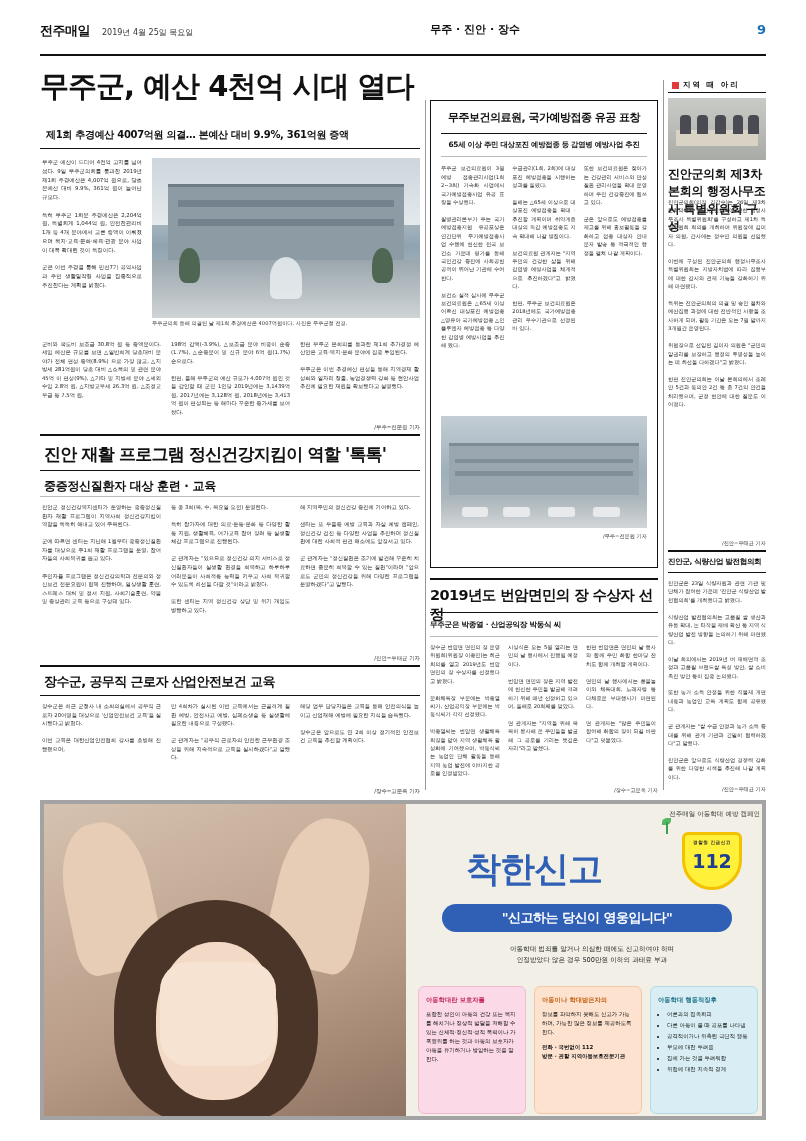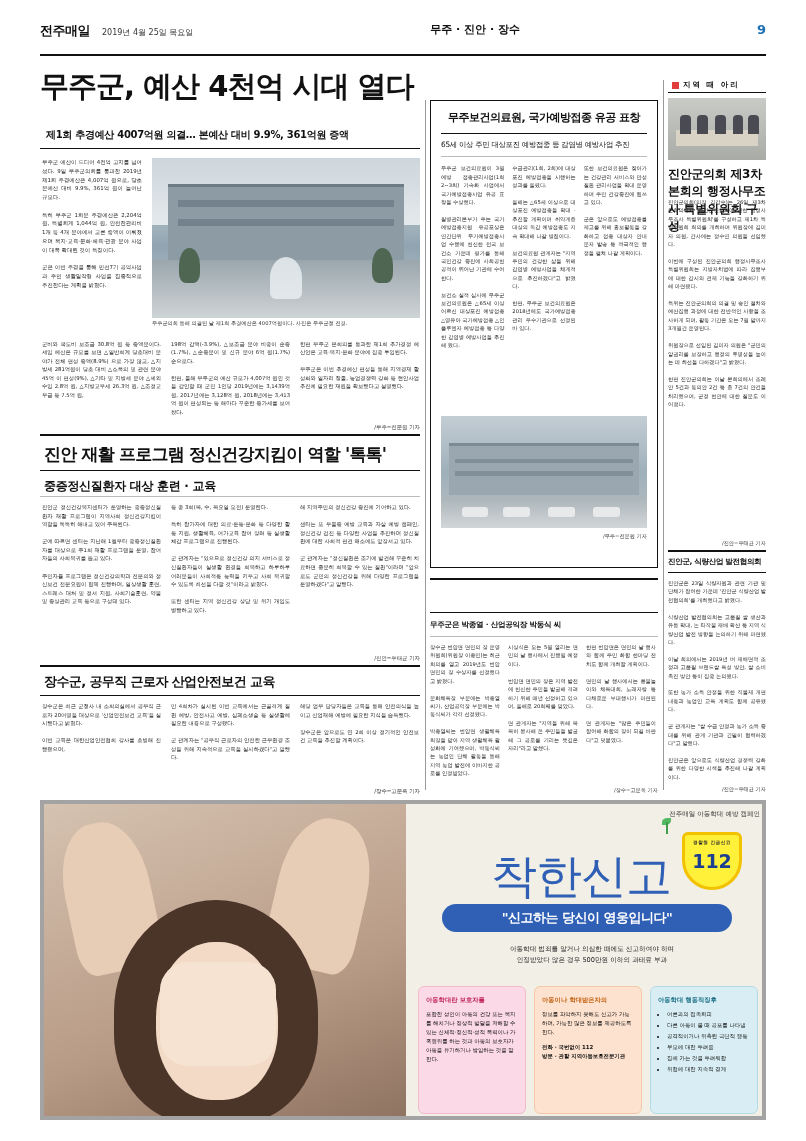--- a/index.html
+++ b/index.html
@@ -83,21 +83,21 @@
   .body4 .c { width:119px; font-size:5.3px; line-height:1.62; text-align:justify; color:#222; }
   .byline-3 { position:absolute; left:42px; top:788px; width:378px; text-align:right; font-size:5.4px; color:#333; }
 
   
   .boxA {
     position:absolute; left:430px; top:100px; width:228px; height:468px;
     border:1px solid #111; padding:10px 10px 8px 10px; background:#fff;
   }
   .boxA-title { font-size:11px; font-weight:bold; letter-spacing:-0.5px; text-align:center; line-height:1.3; }
   .boxA-rule { margin:8px 0 6px; border-top:1px solid #111; }
-  .boxA-sub { font-size:7.4px; font-weight:normal; letter-spacing:-0.3px; }
+  .boxA-sub { font-size:7.4px; font-weight:bold; text-align:center; letter-spacing:-0.3px; }
   .boxA-rule2 { margin:6px 0 7px; border-top:1px solid #bbb; }
   .boxA-cols { display:flex; gap:8px; height:246px; }
   .boxA-cols .c { width:66px; font-size:5.2px; line-height:1.62; text-align:justify; color:#222; }
   .boxA-photo {
     margin-top:6px; width:206px; height:112px; background:linear-gradient(#c3cdd4,#9fb0bb 50%,#b8bfc2);
     position:relative; overflow:hidden;
   }
   .bap-b { position:absolute; left:4%; top:24%; width:92%; height:46%; background:#9aa7b0; border-top:3px solid #7d8b95; }
   .bap-b:before{ content:""; position:absolute; left:3%; top:26%; width:94%; height:9%; background:#818f99; }
   .bap-b:after{ content:""; position:absolute; left:3%; top:52%; width:94%; height:9%; background:#818f99; }
@@ -149,21 +149,21 @@
     background:linear-gradient(160deg,#d5c2b0,#b89b86 60%,#8d7260);
     overflow:hidden;
   }
   .hand { position:absolute; background:#e8cdb6; border-radius:45% 45% 20% 20%; }
   .hand.l { left:22px; top:18px; width:86px; height:150px; transform:rotate(-12deg); }
   .hand.r { left:232px; top:14px; width:90px; height:152px; transform:rotate(13deg); }
   .hair { position:absolute; left:70px; top:96px; width:204px; height:224px; background:#4b3528; border-radius:50% 50% 40% 40%; }
   .face2 { position:absolute; left:112px; top:138px; width:122px; height:158px; background:#f2dac6; border-radius:48% 48% 45% 45%; }
   .covhand { position:absolute; left:116px; top:158px; width:116px; height:104px; background:#f7e3d1; border-radius:28px; }
   .ad-right { position:absolute; left:362px; top:0; width:364px; height:320px; }
-  .ad-title { position:absolute; left:60px; top:42px; font-size:46px; font-weight:normal; color:#2f60b5; letter-spacing:-1px;margin-left:25px; }
+  .ad-title { position:absolute; left:60px; top:42px; font-size:35px; font-weight:bold; color:#2f60b5; letter-spacing:-1px; }
   .ad-112 {
     position:absolute; right:28px; top:28px; width:60px; height:58px;
     background:#fff03a; border:3px solid #f2c200; border-radius:6px 6px 30px 30px;
     display:flex; align-items:center; justify-content:center;
     font-size:19px; font-weight:bold; color:#1c3f8f;
   }
   .ad-112 .small { position:absolute; top:5px; font-size:4.6px; color:#2b2b2b; letter-spacing:0.5px; }
   .ad-bar {
     position:absolute; left:36px; top:100px; width:290px; height:28px;
     background:#2f60b5; border-radius:14px; color:#fff; font-size:13px; font-weight:bold;
@@ -299,20 +299,21 @@
       <div class="bap-g"></div>
       <div class="bap-car" style="left:10%"></div>
       <div class="bap-car" style="left:30%"></div>
       <div class="bap-car" style="left:52%"></div>
       <div class="bap-car" style="left:74%"></div>
     </div>
     <div class="boxA-by">/무주=전문원 기자</div>
   </div>
 
   <div class="rule-thick-3"></div>
+  <div class="head4">2019년도 번암면민의 장 수상자 선정</div>
   <div class="rule-thin-4"></div>
   <div class="sub4">무주군은 박종열 · 산업공익장 박동식 씨</div>
   <div class="rule-thin-5"></div>
   <div class="body5">
     <div class="c" style="white-space:pre-line">장수군 번암면 면민의 장 운영위원회(위원장 이종민)는 최근 회의를 열고 2019년도 번암면민의 장 수상자를 선정했다고 밝혔다.
 
 문화체육장 부문에는 박종열씨가, 산업공익장 부문에는 박동식씨가 각각 선정됐다.
 
 박종열씨는 번암면 생활체육회장을 맡아 지역 생활체육 활성화에 기여했으며, 박동식씨는 농업인 단체 활동을 통해 지역 농업 발전에 이바지한 공로를 인정받았다.</div>
     <div class="c" style="white-space:pre-line">시상식은 오는 5월 열리는 면민의 날 행사에서 진행될 예정이다.

